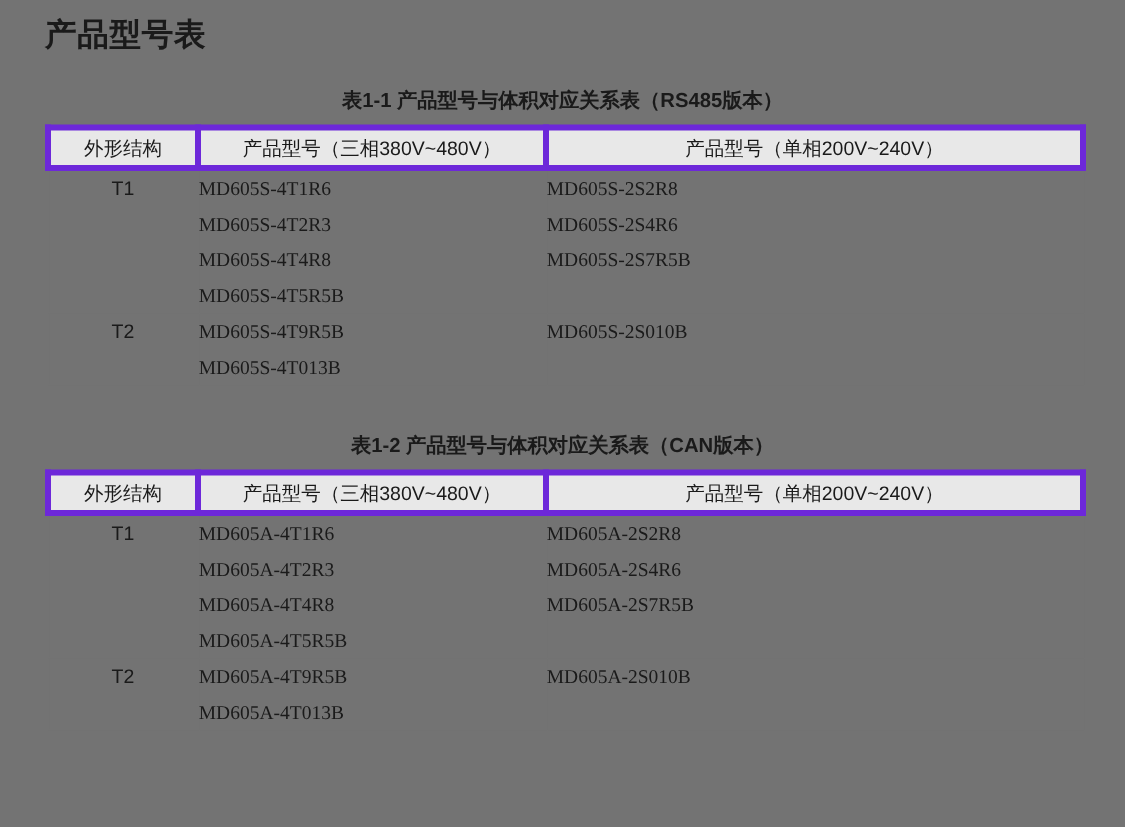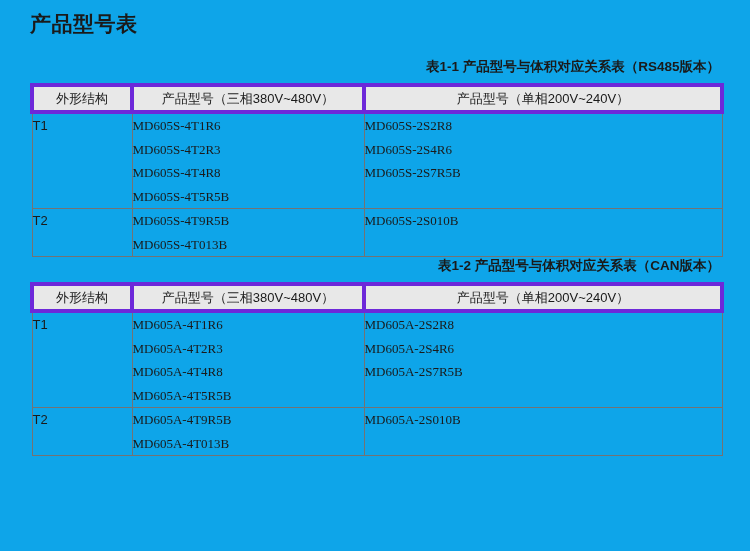--- a/index.html
+++ b/index.html
@@ -6,21 +6,21 @@
     margin: 0;
     padding: 0;
     background: #ffffff;
     font-family: "Liberation Sans", "DejaVu Sans", sans-serif;
     color: #1a1a1a;
   }
   .page {
     position: relative;
     width: 750px;
     height: 551px;
-    background: #0ea5e9;
+    background: #737373;
     box-sizing: border-box;
     padding: 12px 30px 0 30px;
     overflow: hidden;
   }
   h1.doc-title {
     margin: 0;
     font-size: 21px;
     line-height: 24px;
     font-weight: bold;
     letter-spacing: 0.5px;
@@ -28,24 +28,24 @@
   p.intro {
     margin: 29px 0 0 0;
     font-size: 13px;
     line-height: 16px;
   }
   figure.tbl-block {
     margin: 0;
     padding: 0;
   }
   figure.tbl-block.first { margin-top: 22px; }
-  figure.tbl-block.second { }
+  figure.tbl-block.second { margin-top: 31px; }
   figcaption.caption {
     width: 690px;
-    text-align: right;
+    text-align: center;
     font-size: 13.5px;
     line-height: 17px;
     font-weight: 600;
     margin: 0 0 8px 0;
   }
   table.product-table {
     border-collapse: collapse;
     table-layout: fixed;
     width: 690px;
     font-size: 13px;
@@ -62,20 +62,21 @@
     font-size: 13px;
   }
   table.product-table td {
     border: 1px solid #737373;
     vertical-align: top;
     padding: 0;
   }
   td.struct-cell {
     padding-left: 7px;
     line-height: 23.5px;
+    text-align: center;
   }
   td.models-cell { padding-left: 8px; font-family: Liberation Serif, serif; }
   .model-line {
     line-height: 23.5px;
     white-space: nowrap;
   }
 </style>
 </head>
 <body>
 

